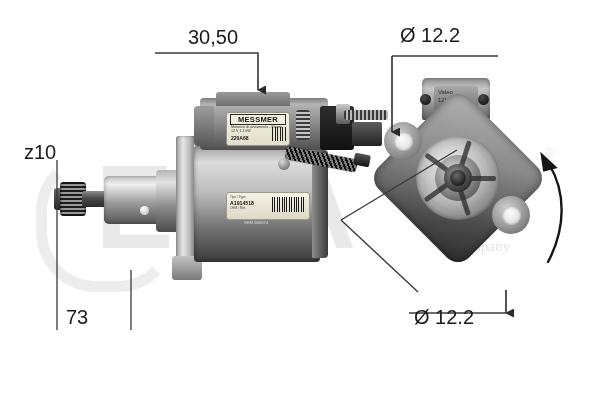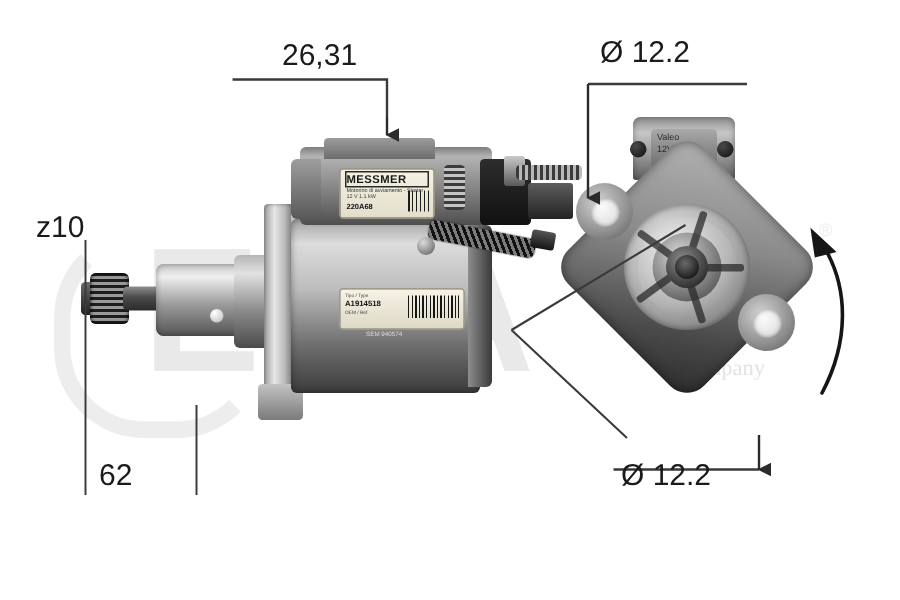--- a/index.html
+++ b/index.html
@@ -91,21 +91,21 @@
   .sol-nut{left:306px;top:20px;width:14px;height:20px;border-radius:2px;
       background:linear-gradient(180deg,#c9c9c9,#5a5a5a);}
   .connector{left:322px;top:38px;width:30px;height:24px;border-radius:2px;
       background:linear-gradient(180deg,#5d5d5d,#232323);}
 
   
   .lbl-sol{left:196px;top:28px;width:62px;height:32px;
       background:linear-gradient(180deg,#f5f2e4,#e3decb);border:1px solid #9a9484;
       overflow:hidden;}
   .lbl-sol .brand{font-size:7.5px;font-weight:bold;letter-spacing:.3px;
-      color:#1a1a1a;margin-top:1px;
+      color:#1a1a1a;text-align:center;margin-top:1px;
       border:1px solid #2a2a2a;margin-left:3px;margin-right:3px;line-height:9px;}
   .lbl-sol .ln{font-size:3.6px;color:#333;margin-left:4px;line-height:4.4px;
       white-space:nowrap;}
   .lbl-sol .code{font-size:5px;font-weight:bold;color:#111;margin-left:4px;
       margin-top:1px;}
   .lbl-sol .bars{position:absolute;right:3px;top:14px;width:14px;height:14px;
       background:repeating-linear-gradient(90deg,#1c1c1c 0 1px,transparent 1px 2.6px);}
 
   
   .lbl-can{left:196px;top:108px;width:82px;height:26px;
@@ -299,19 +299,19 @@
       <path d="M341,220 L457,150" stroke="#3a3a3a" stroke-width="1.4" fill="none"></path>
       <path d="M341,220 L418,292" stroke="#3a3a3a" stroke-width="1.4" fill="none"></path>
     </g>
 
     <g>
       <path d="M548,262 C566,228 566,192 549,164" stroke="#161616" stroke-width="2.4" fill="none" stroke-linecap="round"></path>
       <path d="M543,150 L556,170 L541,170 Z" fill="#161616" transform="rotate(-14 549,162)"></path>
     </g>
   </svg>
 
-  <div class="ann" id="dim-3050">26,31</div>
+  <div class="ann" id="dim-3050">30,50</div>
   <div class="ann" id="dim-z10">z10</div>
-  <div class="ann" id="dim-62">62</div>
+  <div class="ann" id="dim-62">73</div>
   <div class="ann" id="dim-d122-top">Ø 12.2</div>
   <div class="ann" id="dim-d122-bot">Ø 12.2</div>
 
 </div>
 
 </body></html>

